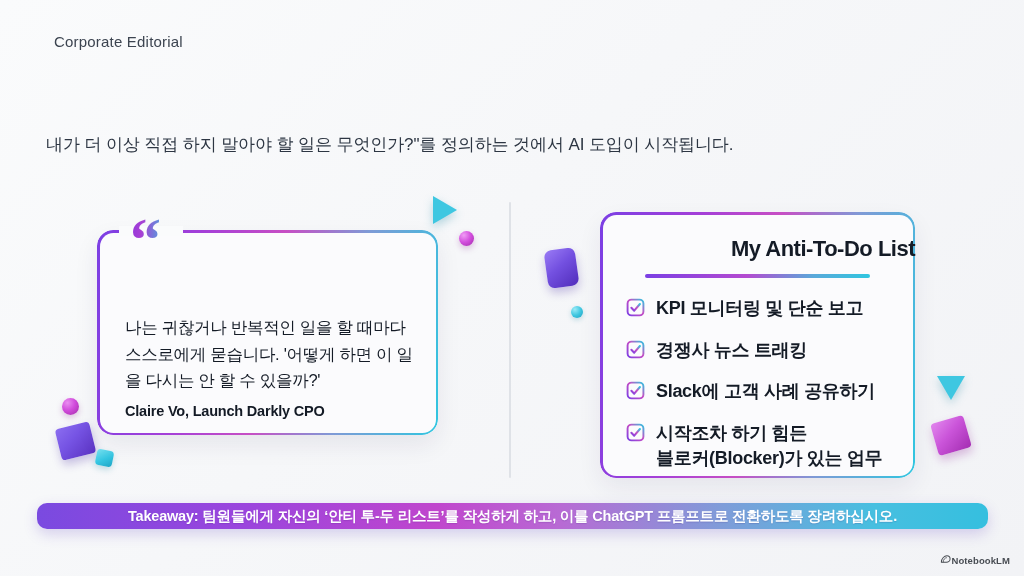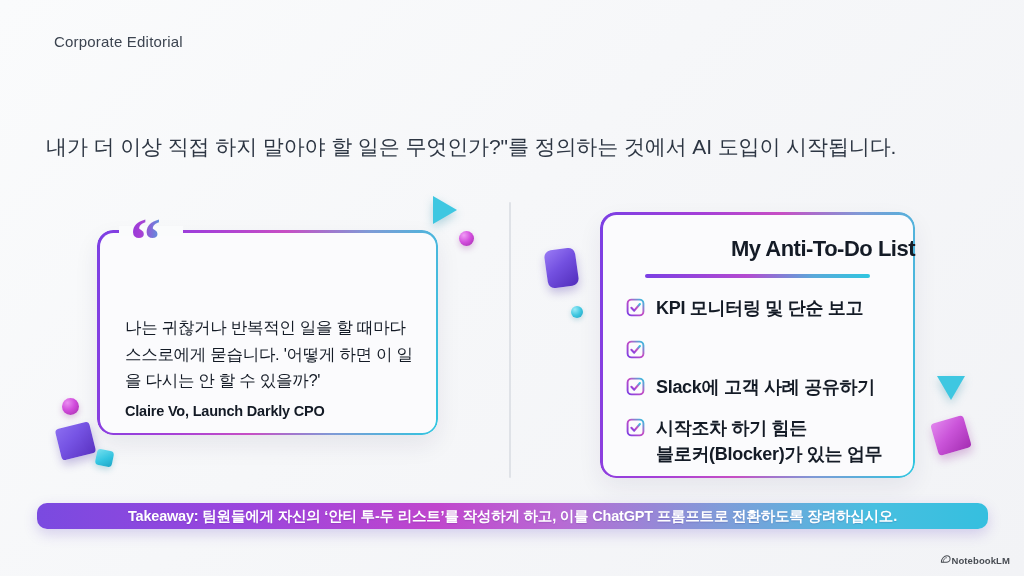--- a/index.html
+++ b/index.html
@@ -17,21 +17,21 @@
     position:absolute;left:46px;top:33px;
     font-size:15px;font-weight:400;letter-spacing:.2px;color:#3c4450;margin-left:8px;
   }
   .title{
     position:absolute;left:44px;top:70px;right:40px;
     font-size:33px;font-weight:700;letter-spacing:-.6px;color:#1b2330;
     line-height:1.18;white-space:nowrap;
   }
   .subtitle{
     position:absolute;left:46px;top:133px;right:40px;
-    font-size:21px;font-weight:500;color:#2d3643;letter-spacing:-.1px;
+    font-size:17px;font-weight:500;color:#2d3643;letter-spacing:-.1px;
   }
 
   
   .vdivider{
     position:absolute;left:509px;top:202px;width:2px;height:276px;
     background:#dfe2e7;border-radius:2px;
   }
 
   
   .gcard{position:absolute;border-radius:16px;background:#fbfbfd;}
@@ -192,20 +192,21 @@
                 <defs>
                   <linearGradient id="cg1" x1="0" y1="1" x2="1" y2="0">
                     <stop offset="0%" stop-color="#7b3fe4"></stop>
                     <stop offset="55%" stop-color="#c74ec4"></stop>
                     <stop offset="100%" stop-color="#2fc6e0"></stop>
                   </linearGradient>
                 </defs>
                 <rect x="2" y="2" width="20" height="20" rx="5" ry="5" fill="none" stroke="url(#cg1)" stroke-width="2.4"></rect>
                 <path d="M6.8 12.3 L10.4 16 L17.6 7.6" fill="none" stroke="url(#cg1)" stroke-width="2.6" stroke-linecap="round" stroke-linejoin="round"></path>
               </svg></span>
+            <span class="li-text">경쟁사 뉴스 트래킹</span>
           </div>
           <div class="li">
             <span class="cbox"><svg viewBox="0 0 24 24" width="19" height="19">
                 <defs>
                   <linearGradient id="cg2" x1="0" y1="1" x2="1" y2="0">
                     <stop offset="0%" stop-color="#7b3fe4"></stop>
                     <stop offset="55%" stop-color="#c74ec4"></stop>
                     <stop offset="100%" stop-color="#2fc6e0"></stop>
                   </linearGradient>
                 </defs>

